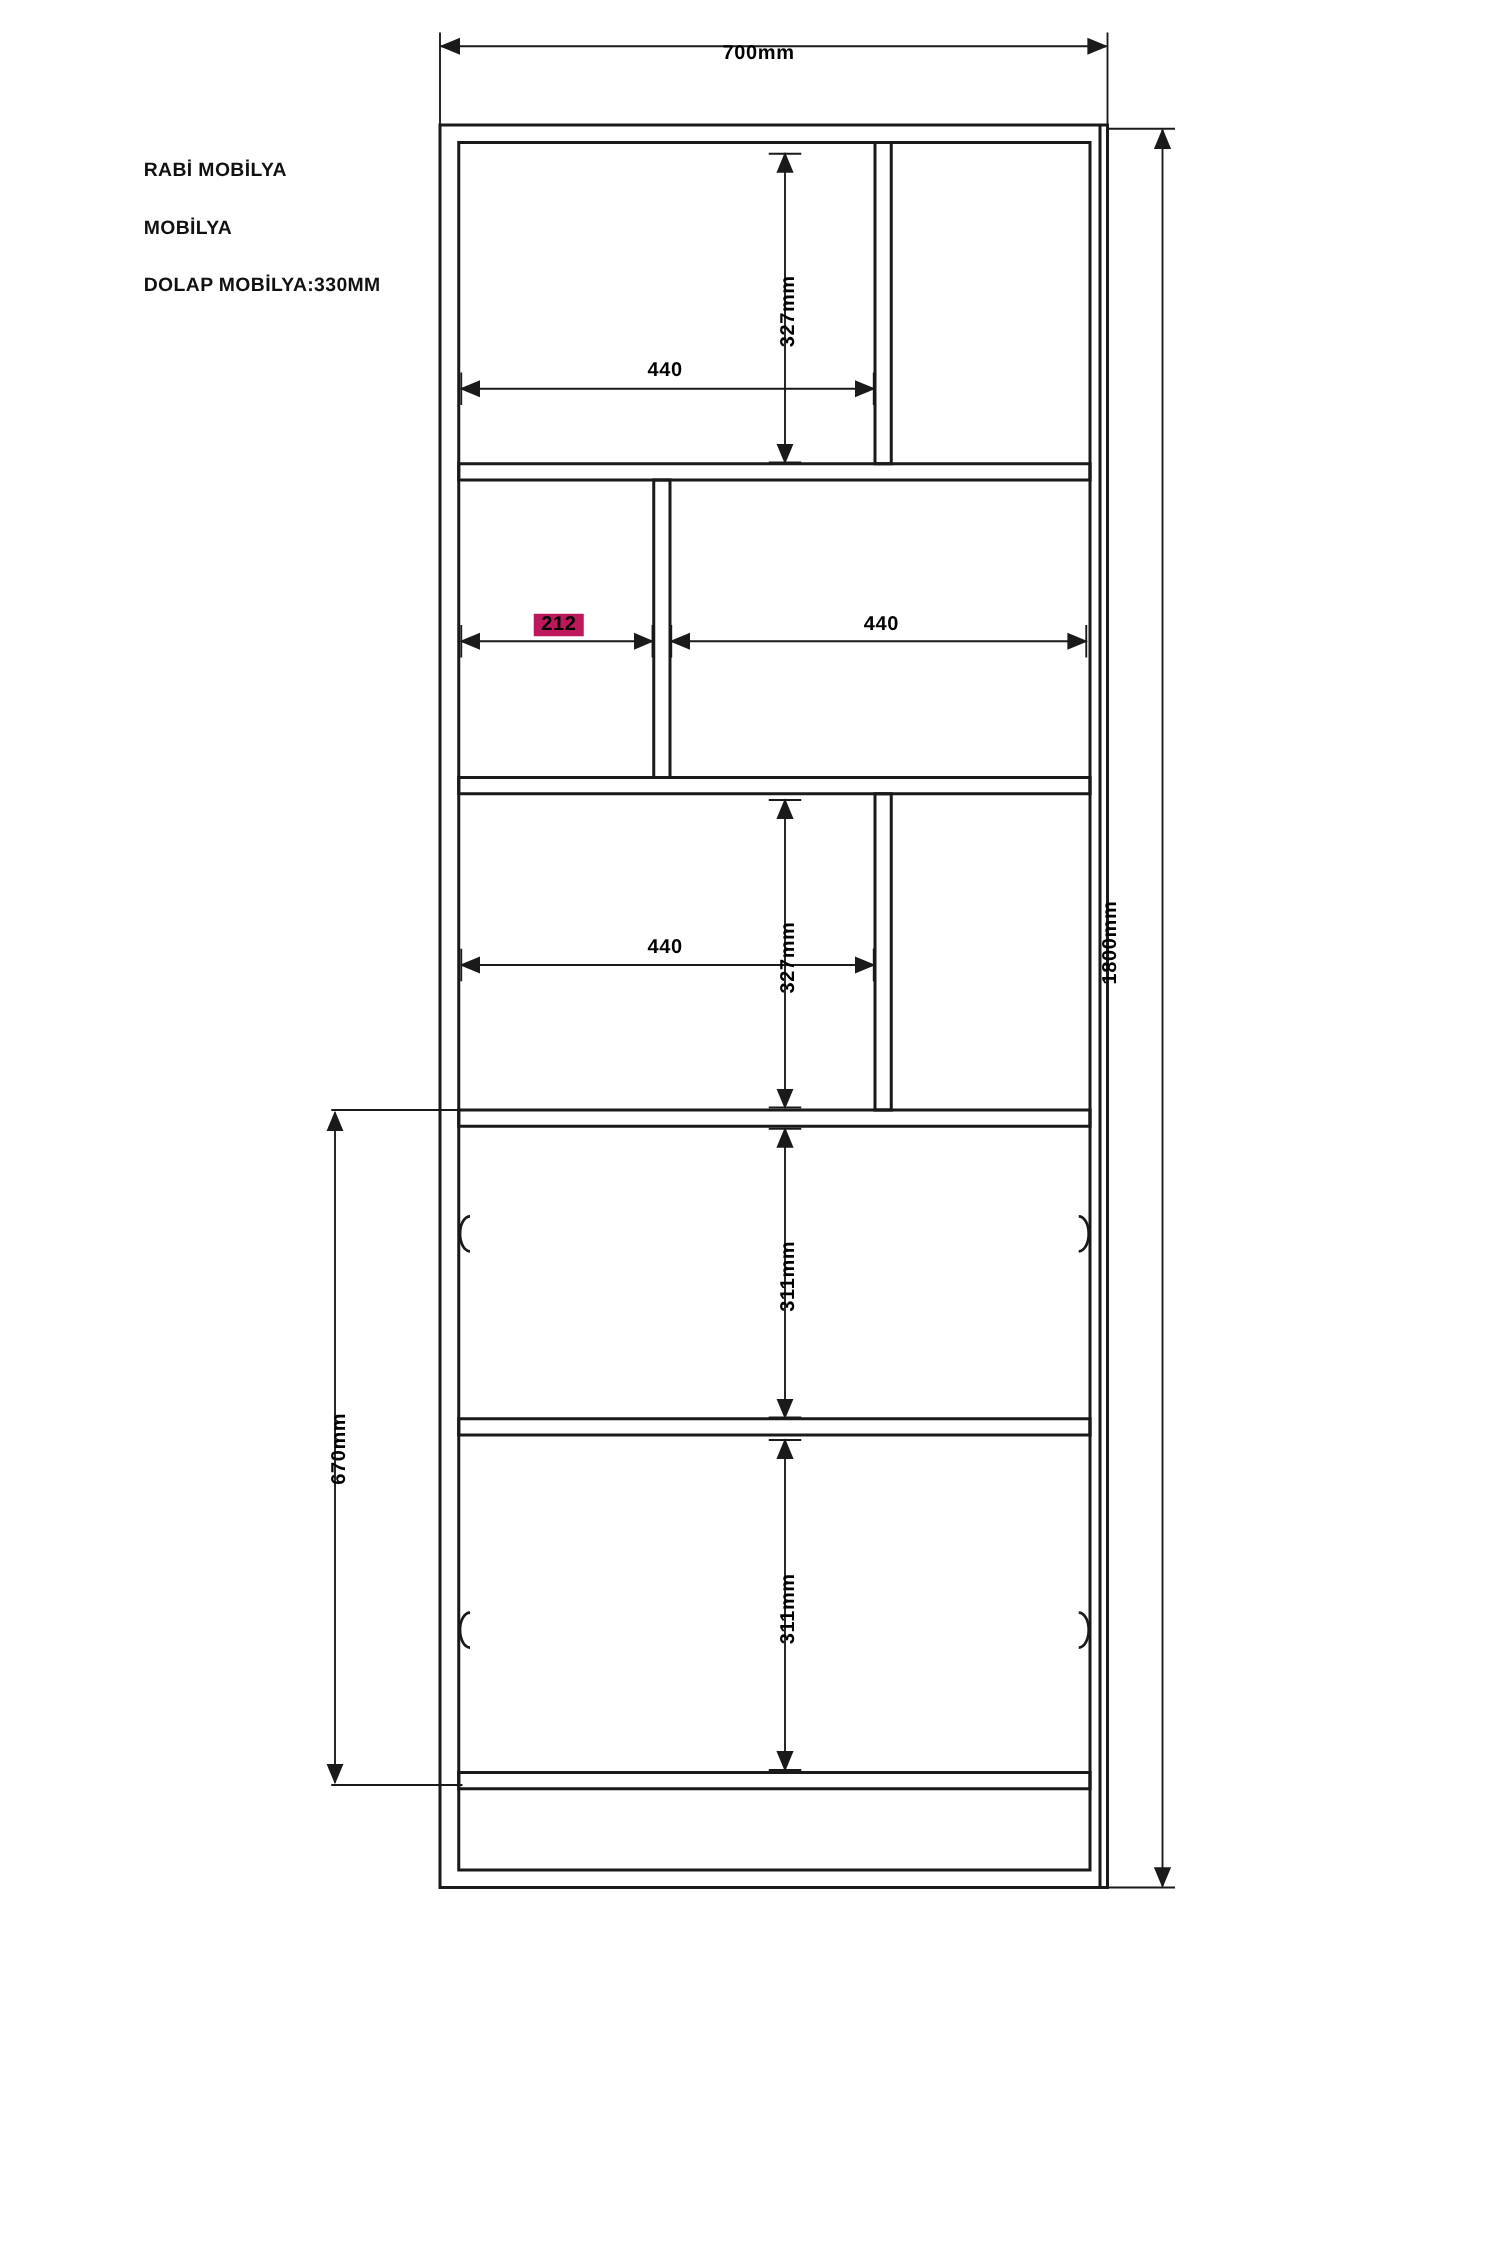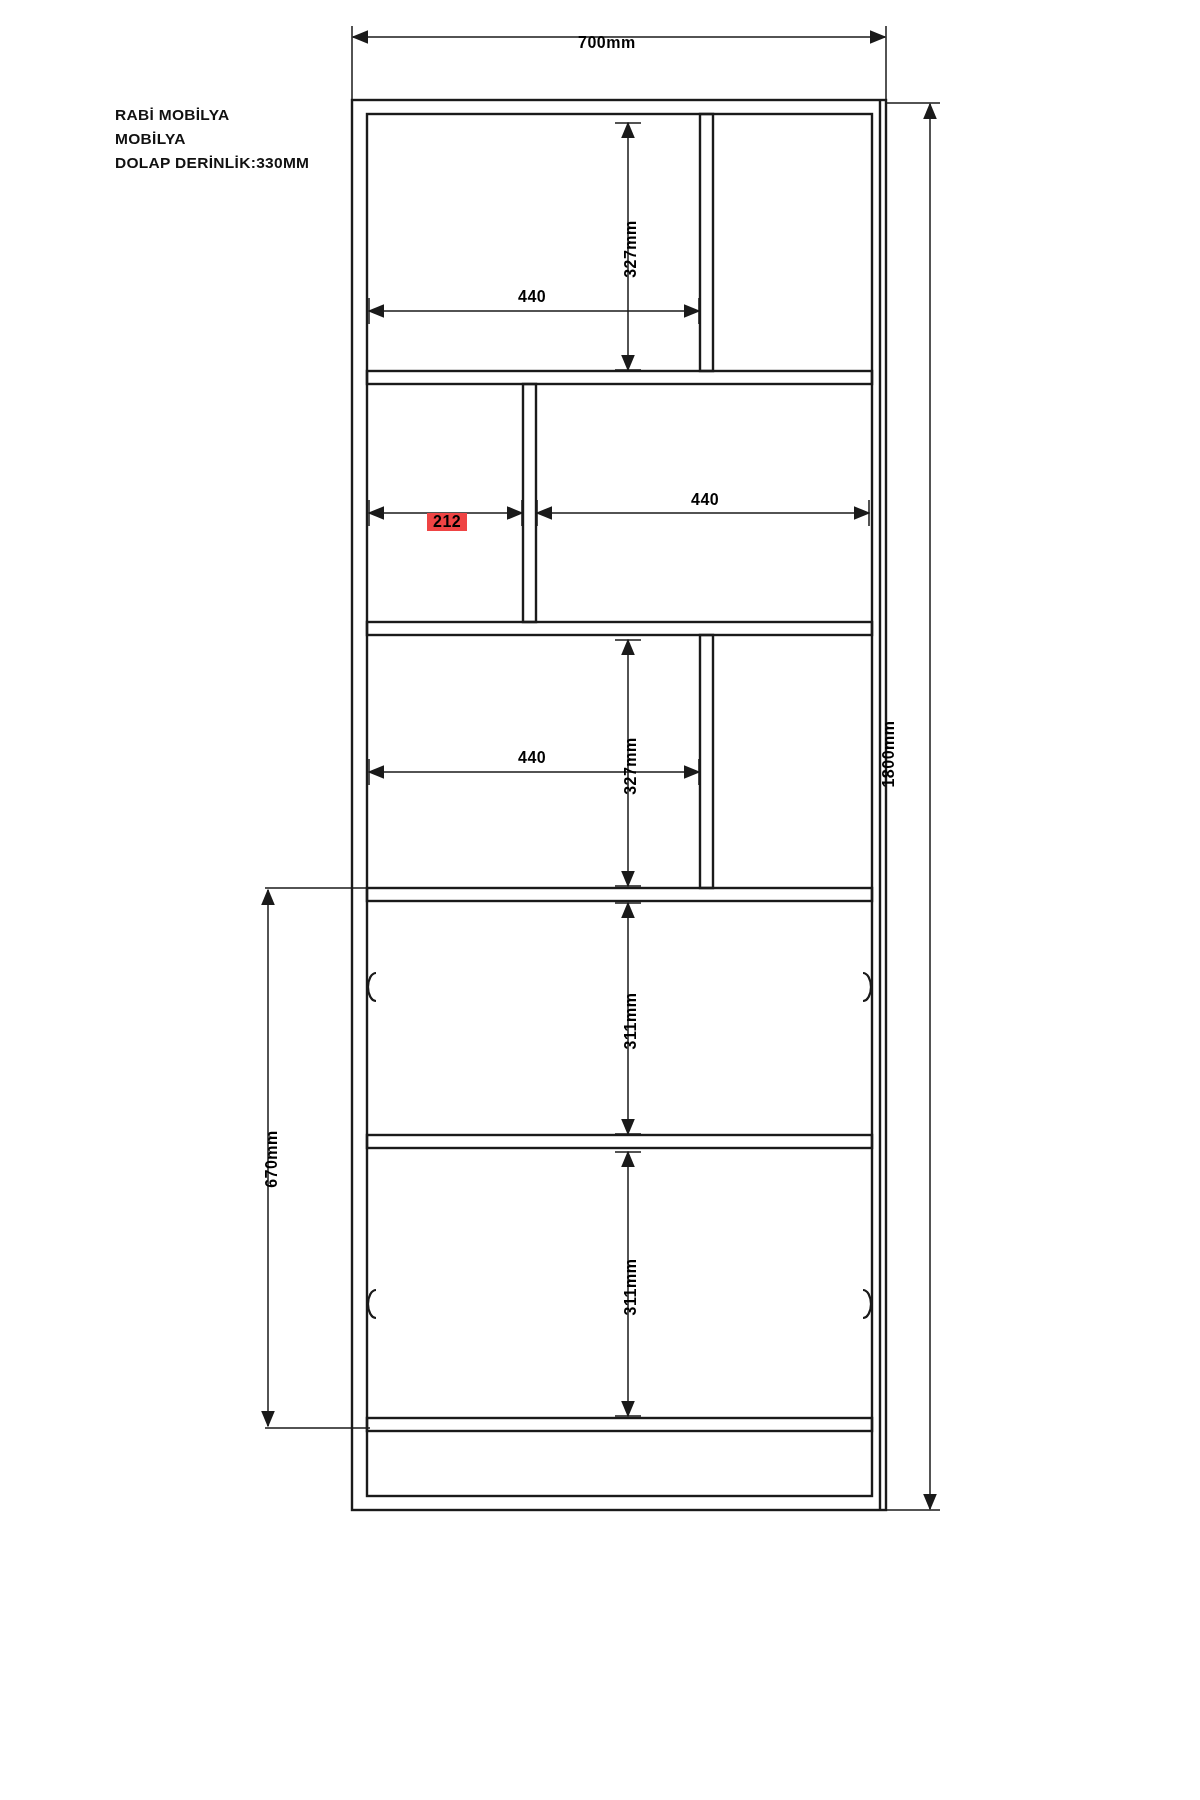--- a/index.html
+++ b/index.html
@@ -32,20 +32,21 @@
     top: 103px;
     width: 260px;
     font-size: 15.5px;
     line-height: 1.55;
     letter-spacing: 0.3px;
     font-weight: 600;
     color: #111;
   }
   .title-block div {
     white-space: nowrap;
+    margin-top: 22px;
   }
   .dim-label {
     position: absolute;
     font-size: 16px;
     font-weight: 700;
     letter-spacing: 0.5px;
     color: #000;
     white-space: nowrap;
   }
   .dim-label.vert {
@@ -147,32 +148,32 @@
 
       <line x1="265" y1="888" x2="370" y2="888"></line>
       <line x1="265" y1="1428" x2="370" y2="1428"></line>
       <line x1="268" y1="890" x2="268" y2="1426" marker-start="url(#arrowStart)" marker-end="url(#arrowEnd)"></line>
     </g>
   </svg>
 
   <div class="title-block">
     <div>RABİ MOBİLYA</div>
     <div>MOBİLYA</div>
-    <div>DOLAP DERİNLİK:330MM</div>
+    <div>DOLAP MOBİLYA:330MM</div>
   </div>
 
   <div class="dim-label" style="left:578px; top:34px;">700mm</div>
 
   <div class="dim-label vert" style="left:889px; top:745px; width:120px; text-align:center; margin-left:-60px;">1800mm</div>
 
   <div class="dim-label vert" style="left:631px; top:240px; width:110px; text-align:center; margin-left:-55px;">327mm</div>
 
   <div class="dim-label" style="left:512px; top:288px; background:#fff; padding:0 6px;">440</div>
 
-  <div class="dim-label" style="left:427px; top:513px; background:#ef4444; padding:0 6px;">212</div>
+  <div class="dim-label" style="left:427px; top:491px; background:#be185d; padding:0 6px;">212</div>
 
   <div class="dim-label" style="left:685px; top:491px; background:#fff; padding:0 6px;">440</div>
 
   <div class="dim-label vert" style="left:631px; top:757px; width:110px; text-align:center; margin-left:-55px;">327mm</div>
 
   <div class="dim-label" style="left:512px; top:749px; background:#fff; padding:0 6px;">440</div>
 
   <div class="dim-label vert" style="left:631px; top:1012px; width:100px; text-align:center; margin-left:-50px;">311mm</div>
 
   <div class="dim-label vert" style="left:631px; top:1278px; width:100px; text-align:center; margin-left:-50px;">311mm</div>

